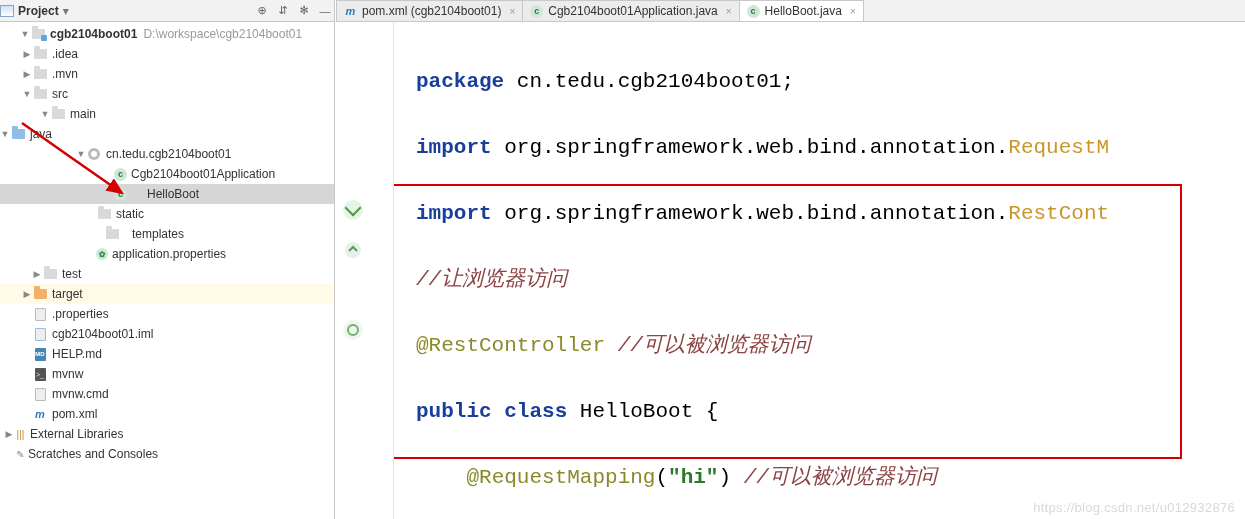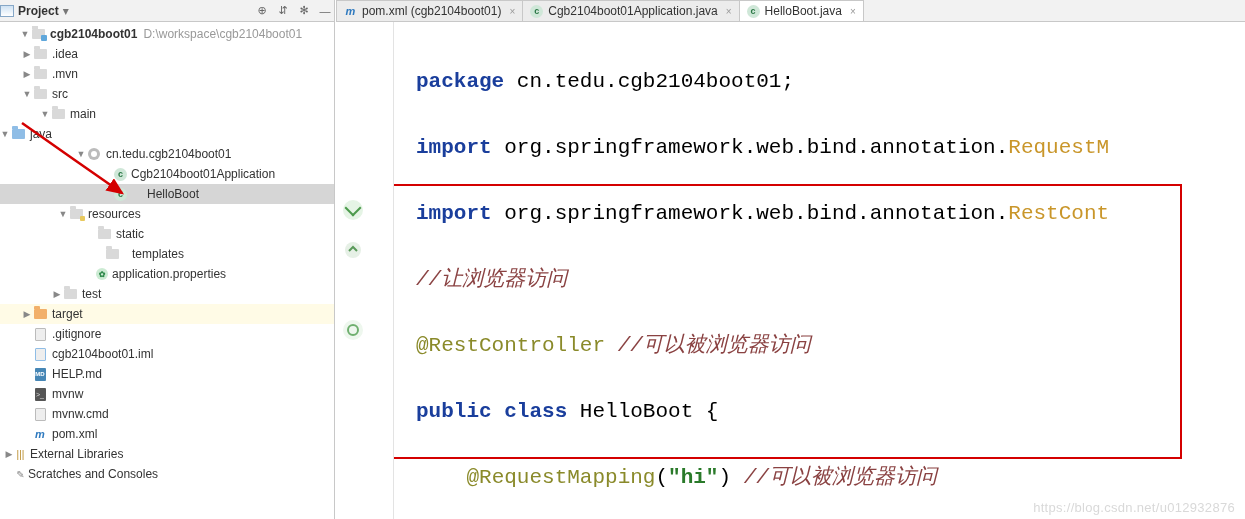--- a/index.html
+++ b/index.html
@@ -140,67 +140,58 @@
     <div class="tree-row" style="padding-left:104px;">
       <span class="arrow-icon none"></span>
       <span class="class-icon">c</span>
       <span class="tree-label" style="margin-left:4px;">Cgb2104boot01Application</span>
     </div>
     <div class="tree-row selected" style="padding-left:104px;">
       <span class="arrow-icon none"></span>
       <span class="class-icon">c</span>
       <span class="tree-label" style="margin-left:20px;">HelloBoot</span>
     </div>
-    <div class="tree-row" style="padding-left:58px;">
-      <span class="arrow-icon open"></span>
-      <span class="folder-icon">
-          <span class="folder-gray" style="position:relative;">
-            <span style="position:absolute;right:-2px;bottom:-2px;width:5px;height:5px;background:#e8c95e;border-radius:1px;"></span>
-          </span>
-        </span>
-      <span class="tree-label">resources</span>
-    </div>
     <div class="tree-row" style="padding-left:86px;">
       <span class="arrow-icon none"></span>
       <span class="folder-icon">
           <span class="folder-gray"></span>
         </span>
       <span class="tree-label">static</span>
     </div>
     <div class="tree-row" style="padding-left:86px;gap:8px;">
       <span class="arrow-icon none"></span>
       <span class="folder-icon">
           <span class="folder-gray"></span>
         </span>
       <span class="tree-label">templates</span>
     </div>
     <div class="tree-row" style="padding-left:86px;">
       <span class="arrow-icon none"></span>
       <span class="green-dot">✿</span>
       <span class="tree-label">application.properties</span>
     </div>
-    <div class="tree-row" style="padding-left:52px;">
+    <div class="tree-row" style="padding-left:32px;">
       <span class="arrow-icon closed"></span>
       <span class="folder-icon">
           <span class="folder-gray"></span>
         </span>
       <span class="tree-label">test</span>
     </div>
     <div class="tree-row highlight" style="padding-left:22px;">
       <span class="arrow-icon closed"></span>
       <span class="folder-icon">
           <span class="folder-orange"></span>
         </span>
       <span class="tree-label">target</span>
     </div>
     <div class="tree-row" style="padding-left:32px;">
       <span class="file-icon">
           <span class="file-plain"></span>
         </span>
-      <span class="tree-label">.gitignore</span>
+      <span class="tree-label">.properties</span>
     </div>
     <div class="tree-row" style="padding-left:32px;">
       <span class="file-icon">
           <span class="file-plain" style="border-color:#8fbde6;"></span>
         </span>
       <span class="tree-label">cgb2104boot01.iml</span>
     </div>
     <div class="tree-row" style="padding-left:32px;">
       <span class="file-icon">
           <span class="file-md">MD</span>

